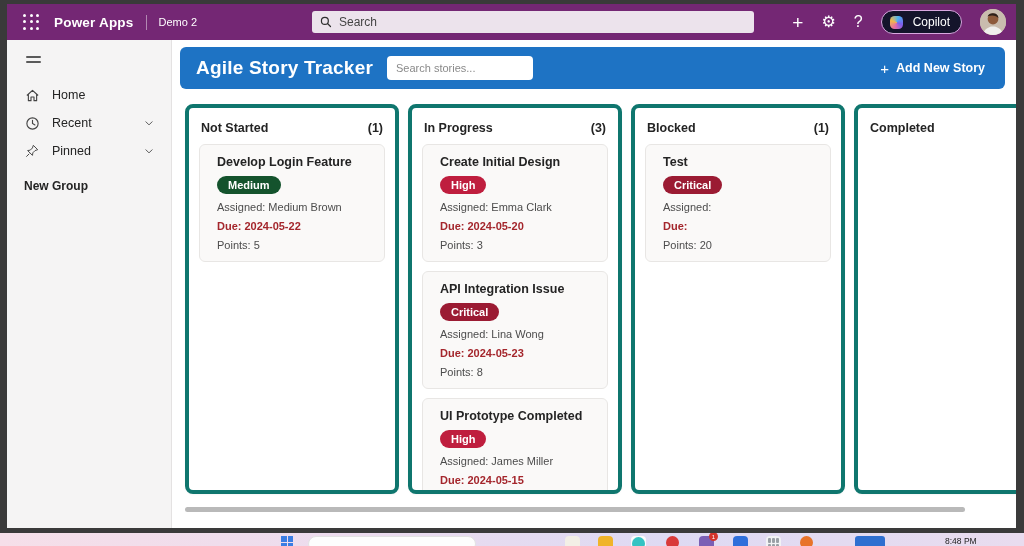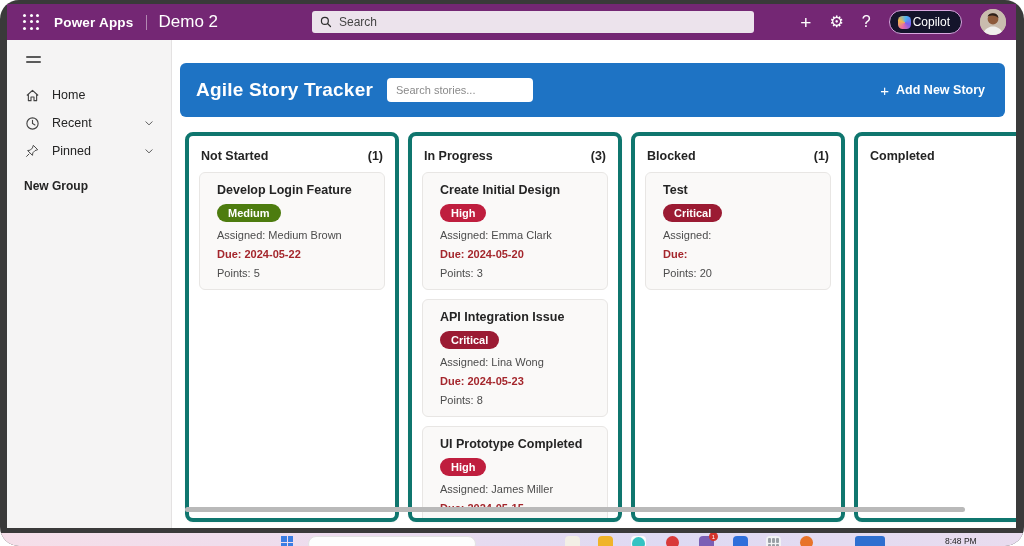--- a/index.html
+++ b/index.html
@@ -1,54 +1,54 @@
 <!DOCTYPE html>
 <html><head>
 <meta charset="utf-8">
 <style>
   * { margin:0; padding:0; box-sizing:border-box; }
   body { font-family:"Liberation Sans", sans-serif; }
-  .stage { position:relative; width:1024px; height:546px; background:#3a3a3a; overflow:hidden;border-radius:19px; }
+  .stage { position:relative; width:1024px; height:546px; background:#3a3a3a; overflow:hidden; }
 
   
   .window { position:absolute; left:7px; top:4px; width:1009px; height:524px; background:#fff; display:flex; flex-direction:column; overflow:hidden; }
 
   
   .topbar { height:36px; background:#742774; display:flex; align-items:center; padding:0 12px; position:relative; flex:0 0 auto; }
   .waffle { width:17px; height:17px; display:grid; grid-template-columns:repeat(3,1fr); gap:2.5px; margin:0 14px 0 4px; cursor:pointer; }
   .waffle span { width:3px; height:3px; background:#fff; border-radius:50%; }
   .app-name { color:#fff; font-weight:bold; font-size:13.5px; letter-spacing:.2px; }
   .env-divider { width:1px; height:15px; background:rgba(255,255,255,.45); margin:0 12px; }
-  .env-name { color:#fff; font-size:17px; }
+  .env-name { color:#fff; font-size:11px; }
   .top-search { position:absolute; left:305px; top:7px; width:442px; height:22px; background:#ece3ec; border-radius:3px; display:flex; align-items:center; padding:0 8px; gap:7px; }
   .top-search svg { flex:0 0 auto; }
   .top-search input { border:none; outline:none; background:transparent; font-size:12px; color:#2f2f2f; width:100%; font-family:"Liberation Sans",sans-serif; }
   .top-search input::placeholder { color:#3b3b3b; opacity:.95; }
   .top-right { position:absolute; right:10px; top:0; height:36px; display:flex; align-items:center; gap:18px; }
   .top-icon { color:#fff; font-size:16px; line-height:1; cursor:pointer; }
   .top-icon.plus { font-size:19px; font-weight:300; }
-  .copilot-btn { display:flex; align-items:center; gap:2px; height:24px; padding:0 11px 0 8px; border-radius:12px; background:#14142b; border:1px solid #d9a7e0; cursor:pointer; }
+  .copilot-btn { display:flex; align-items:center; gap:10px; height:24px; padding:0 11px 0 8px; border-radius:12px; background:#14142b; border:1px solid #d9a7e0; cursor:pointer; }
   .copilot-logo { width:13px; height:13px; border-radius:35%; background:conic-gradient(from 20deg,#4bb3f2,#7a5df0,#e86aa6,#f2b84b,#4bb3f2); }
   .copilot-btn span.lbl { color:#fff; font-size:12px; }
   .avatar { width:26px; height:26px; border-radius:50%; overflow:hidden; background:#cbbeb2; cursor:pointer; flex:0 0 auto; }
 
   
   .win-body { flex:1; display:flex; overflow:hidden; }
   .sidebar { width:165px; background:#f5f4f4; border-right:1px solid #e4e2e2; flex:0 0 auto; padding-top:10px; }
   .hamburger { width:15px; margin:6px 0 18px 19px; cursor:pointer; }
   .hamburger div { height:2px; background:#5a5a5a; margin-bottom:3px; border-radius:1px; }
   .side-item { display:flex; align-items:center; height:28px; padding:0 14px 0 17px; gap:12px; font-size:12.5px; color:#242424; cursor:pointer; }
   .side-item .grow { flex:1; }
   .side-group { font-size:12px; font-weight:bold; color:#242424; padding:14px 0 8px 17px; }
   .side-icon { display:flex; width:16px; justify-content:center; }
 
   .main { flex:1; background:#fff; position:relative; overflow:hidden; }
 
   
-  .banner { margin:23px 11px 0 8px; height:54px; background:#1e73c4; border-radius:6px; display:flex; align-items:center; padding:0 16px; gap:14px; }
+  .banner { margin:7px 11px 0 8px; height:42px; background:#1e73c4; border-radius:6px; display:flex; align-items:center; padding:0 16px; gap:14px; }
   .banner-title { color:#fff; font-size:19px; font-weight:bold; letter-spacing:.2px; }
   .banner-search { width:146px; height:24px; border:none; border-radius:4px; padding:0 9px; font-size:11px; outline:none; background:#fff; font-family:"Liberation Sans",sans-serif; }
   .banner-search::placeholder { color:#8a8a8a; }
   .banner-spacer { flex:1; }
   .add-story { display:flex; align-items:center; gap:7px; color:#fff; font-size:12.5px; font-weight:bold; cursor:pointer; padding:6px 4px; }
   .add-story .plus { font-size:15px; font-weight:400; }
 
   
   .board { display:flex; gap:9px; margin:15px 0 0 13px; align-items:flex-start; }
   .column { width:214px; flex:0 0 auto; background:#fff; border:4px solid #0f766e; border-radius:8px; height:390px; box-shadow:0 1px 2px rgba(0,0,0,.04); overflow:hidden; }
@@ -193,21 +193,21 @@
         <div class="board">
 
           <div class="column">
             <div class="col-head">
               <span>Not Started</span>
               <span>(1)</span>
             </div>
             <div class="cards">
               <div class="card">
                 <div class="card-title">Develop Login Feature</div>
-                <span class="badge" style="background-color: #4d7c0f;">Medium</span>
+                <span class="badge" style="background-color: #14532d;">Medium</span>
                 <div class="card-line">Assigned: Medium Brown</div>
                 <div class="card-line due">Due: 2024-05-22</div>
                 <div class="card-line">Points: 5</div>
               </div>
             </div>
           </div>
 
           <div class="column">
             <div class="col-head">
               <span>In Progress</span>

